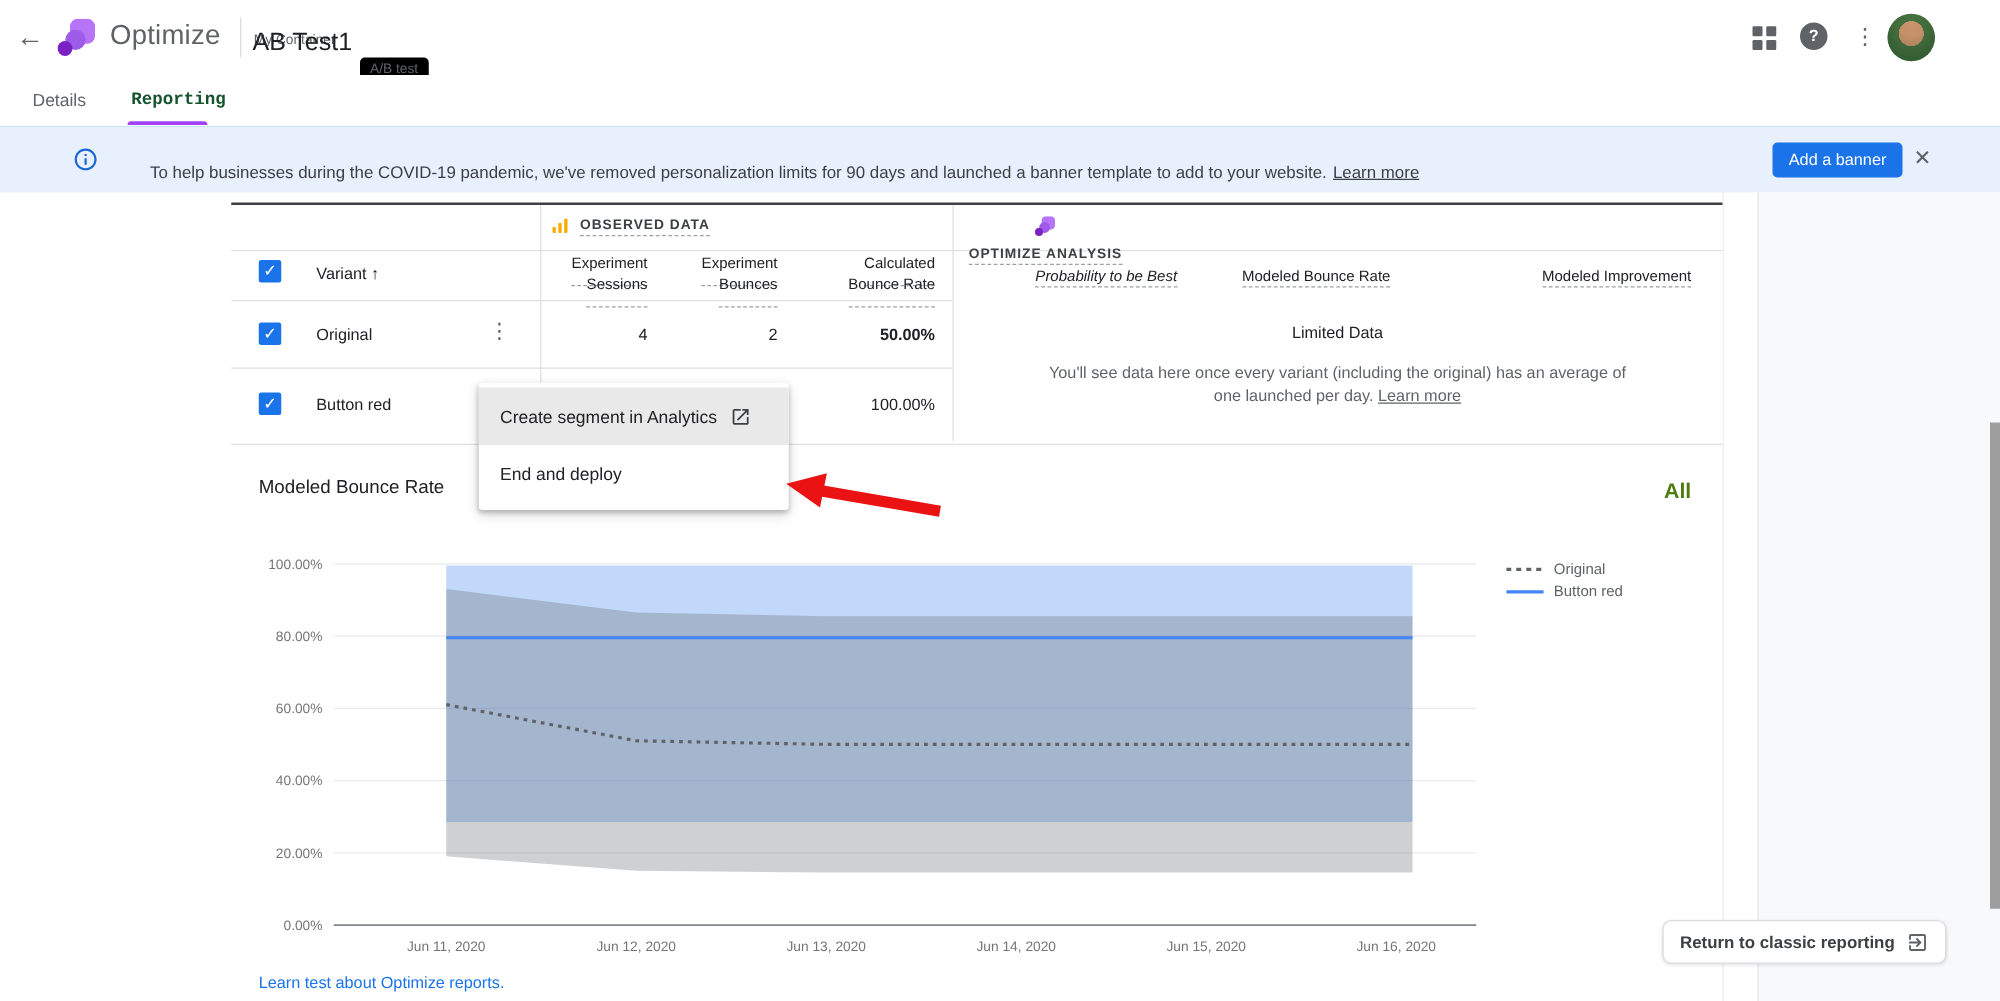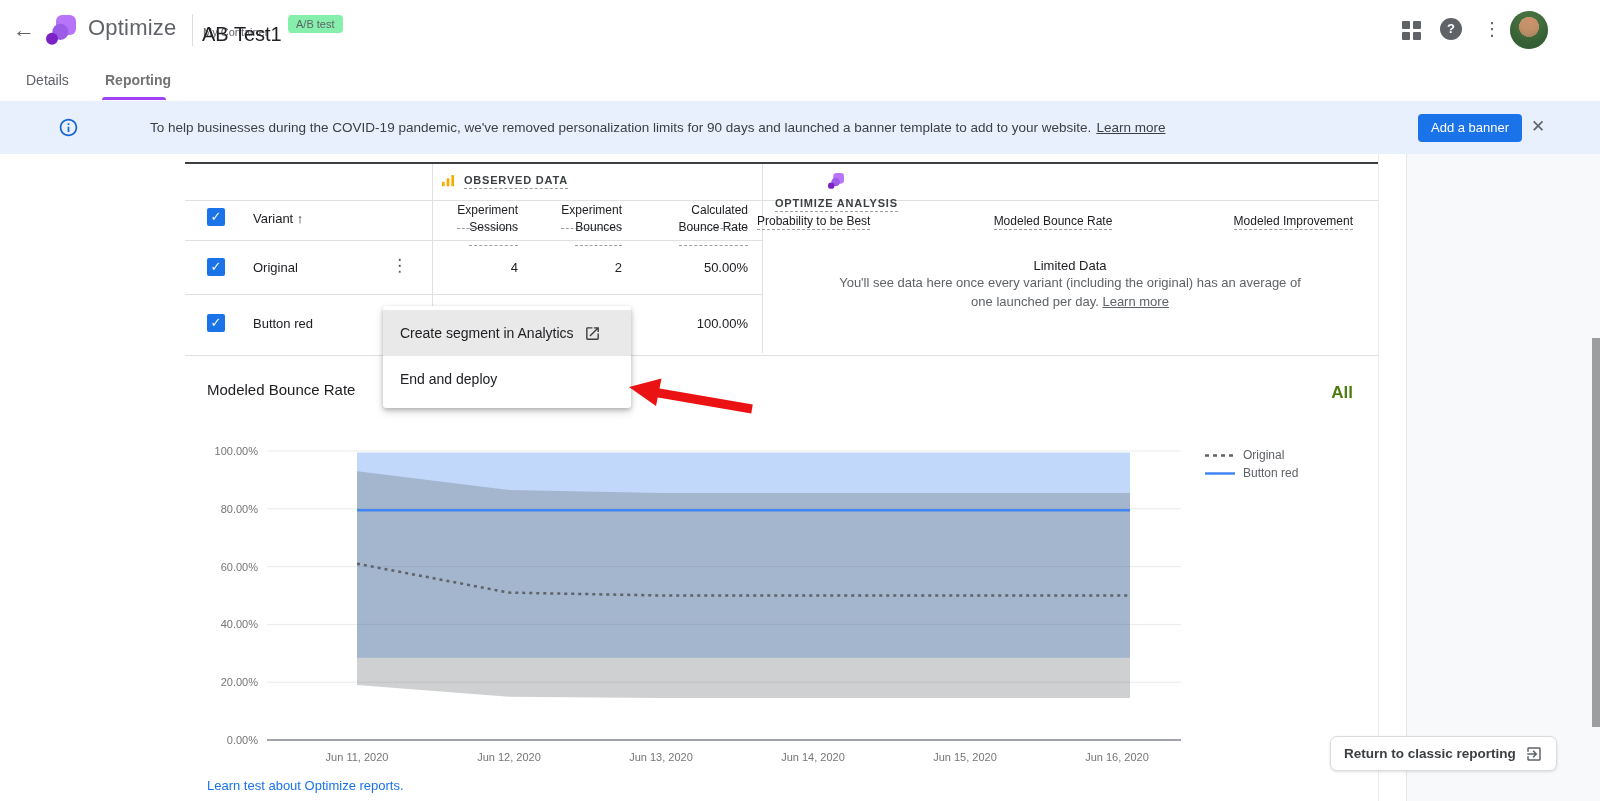--- a/index.html
+++ b/index.html
@@ -8,40 +8,40 @@
   .abs{position:absolute;}
 
   
   #appbar{position:absolute;left:0;top:0;width:1600px;height:60px;background:#fff;border-bottom:1px solid #f1f1f1;}
   #back-btn{left:6px;top:16px;width:36px;height:28px;font-size:22px;color:#5f6368;text-align:center;line-height:28px;cursor:pointer;}
   #logo{left:46px;top:15px;}
   #product-name{left:88px;top:15px;font-size:22px;color:#5f6368;letter-spacing:.2px;}
   #hdr-divider{left:192px;top:14px;width:1px;height:32px;background:#dadce0;}
   #container-label{left:203px;top:26px;font-size:11px;color:#5f6368;}
   #exp-title{left:202px;top:23px;font-size:20px;color:#202124;}
-  #exp-badge{left:288px;top:15px;font-size:11px;color:#5f6368;background:#86efac;border-radius:4px;padding:3px 8px;}
+  #exp-badge{left:288px;top:46px;font-size:11px;color:#5f6368;background:#000000;border-radius:4px;padding:3px 8px;}
   .grid-ic{left:1402px;top:21px;display:grid;grid-template-columns:8px 8px;grid-gap:3px;cursor:pointer;}
   .grid-ic div{width:8px;height:8px;background:#5f6368;border-radius:1px;}
   #help-btn{left:1440px;top:18px;width:22px;height:22px;border-radius:50%;background:#5f6368;color:#fff;
             font-size:13px;font-weight:bold;text-align:center;line-height:22px;cursor:pointer;}
   #kebab-btn{left:1483px;top:17px;font-size:18px;color:#5f6368;cursor:pointer;line-height:24px;}
   #avatar{left:1510px;top:11px;width:38px;height:38px;border-radius:50%;cursor:pointer;
           background:radial-gradient(circle at 50% 42%, #c8936b 0 34%, #46703f 35% 100%);
           box-shadow:inset 0 -10px 12px rgba(30,70,40,.45);}
 
   
   #tabbar{position:absolute;left:0;top:60px;width:1600px;height:41px;background:#fff;border-bottom:5px solid #14b8a6;}
   .tab{position:absolute;top:12px;font-size:14px;cursor:pointer;}
   #tab-details{left:26px;color:#5f6368;}
-  #tab-reporting{left:105px;color:#737373;font-weight:bold;}
+  #tab-reporting{left:105px;color:#14532d;font-weight:bold;font-family:Liberation Mono, monospace;}
   #tab-underline{position:absolute;left:102px;top:37px;width:64px;height:3px;background:#a142f4;border-radius:3px 3px 0 0;}
 
   
   #banner{position:absolute;left:0;top:101px;width:1600px;height:53px;background:#e8f0fe;}
-  #banner-msg{position:absolute;left:120px;top:19px;font-size:13.5px;color:#3c4043;margin-left:30px;}
+  #banner-msg{position:absolute;left:120px;top:29px;font-size:13.5px;color:#3c4043;}
   #banner-learn{text-decoration:underline;cursor:pointer;color:#3c4043;margin-left:5px;}
   #add-banner-btn{position:absolute;left:1418px;top:13px;height:28px;padding:0 13px;background:#1a73e8;color:#fff;
                   font-size:13px;border-radius:4px;line-height:28px;cursor:pointer;}
   #banner-close{position:absolute;left:1527px;top:15px;font-size:17px;color:#5f6368;cursor:pointer;width:22px;height:22px;text-align:center;line-height:22px;}
 
   
   #right-zone{left:1406px;top:154px;width:194px;height:647px;background:#f8f9fa;border-left:1px solid #e3e5e8;}
   #card-edge{left:1378px;top:154px;width:1px;height:647px;background:#ececec;}
   #scroll-thumb{left:1592px;top:338px;width:8px;height:389px;background:#9e9e9e;z-index:9;cursor:pointer;}
 
@@ -54,21 +54,21 @@
   .cb{position:absolute;width:18px;height:18px;background:#1a73e8;border-radius:2px;color:#fff;font-size:13px;
       line-height:18px;text-align:center;font-weight:bold;cursor:pointer;}
   .colhdr{position:absolute;font-size:12px;color:#202124;text-align:right;line-height:17px;}
   .colhdr span{border-bottom:1px dashed #9aa0a6;padding-bottom:11px;}
   .ahdr{position:absolute;font-size:12px;color:#202124;top:50px;}
   .ahdr span{border-bottom:1px dashed #9aa0a6;padding-bottom:1px;}
   .cell{position:absolute;font-size:13px;color:#202124;text-align:right;}
   .vname{position:absolute;font-size:13px;color:#202124;}
   .kebab{position:absolute;font-size:17px;color:#5f6368;cursor:pointer;}
   #limited{left:577px;width:616px;top:94px;text-align:center;font-size:13px;}
-  #limited .t{color:#202124;margin-bottom:0;}
+  #limited .t{color:#202124;margin-bottom:15px;}
   #limited .d{color:#5f6368;line-height:19px;}
   #limited a{color:#5f6368;text-decoration:underline;cursor:pointer;}
 
   
   #sec-title{left:207px;top:381px;font-size:15px;color:#202124;}
   #all-link{left:1320px;top:383px;width:33px;font-size:17px;font-weight:bold;color:#4d7c0f;text-align:right;cursor:pointer;}
   #chart-svg{position:absolute;left:0;top:0;z-index:1;pointer-events:none;}
   #chart-svg text.tick{font-size:11px;fill:#757575;font-family:"Liberation Sans","DejaVu Sans",sans-serif;}
   #legend{left:1205px;top:446px;z-index:2;}
   .leg-row{display:flex;align-items:center;gap:8px;height:18px;cursor:pointer;}
@@ -161,30 +161,30 @@
         <circle cx="4.8" cy="19" r="4.8" fill="#7c21c4"></circle>
       </svg>
       <span class="dashed">OPTIMIZE ANALYSIS</span>
     </div>
 
     <div class="cb" style="left:22px;top:44px;"><span>✓</span></div>
     <div class="vname" style="left:68px;top:47px;"><span>Variant</span> <span>↑</span></div>
     <div class="colhdr" style="left:213px;width:120px;top:38px;"><span>Experiment</span><br><span>Sessions</span></div>
     <div class="colhdr" style="left:317px;width:120px;top:38px;"><span>Experiment</span><br><span>Bounces</span></div>
     <div class="colhdr" style="left:443px;width:120px;top:38px;"><span>Calculated</span><br><span>Bounce Rate</span></div>
-    <div class="ahdr" style="left:572px;width:200px;"><span>Probability to be Best</span></div>
+    <div class="ahdr" style="left:600px;width:200px;text-align:center;font-style:italic;"><span>Probability to be Best</span></div>
     <div class="ahdr" style="left:768px;width:200px;text-align:center;"><span>Modeled Bounce Rate</span></div>
     <div class="ahdr" style="left:968px;width:200px;text-align:right;"><span>Modeled Improvement</span></div>
 
     <div class="cb" style="left:22px;top:94px;"><span>✓</span></div>
     <div class="vname" style="left:68px;top:96px;">Original</div>
     <div class="kebab" style="left:206px;top:91px;"><span>⋮</span></div>
     <div class="cell" style="left:213px;width:120px;top:96px;">4</div>
     <div class="cell" style="left:317px;width:120px;top:96px;">2</div>
-    <div class="cell" style="left:443px;width:120px;top:96px;">50.00%</div>
+    <div class="cell" style="left:443px;width:120px;top:96px;font-weight:bold;">50.00%</div>
 
     <div class="cb" style="left:22px;top:150px;"><span>✓</span></div>
     <div class="vname" style="left:68px;top:152px;">Button red</div>
     <div class="cell" style="left:213px;width:120px;top:152px;"></div>
     <div class="cell" style="left:317px;width:120px;top:152px;"></div>
     <div class="cell" style="left:443px;width:120px;top:152px;">100.00%</div>
 
     <div class="abs" id="limited">
       <div class="t">Limited Data</div>
       <div class="d">

